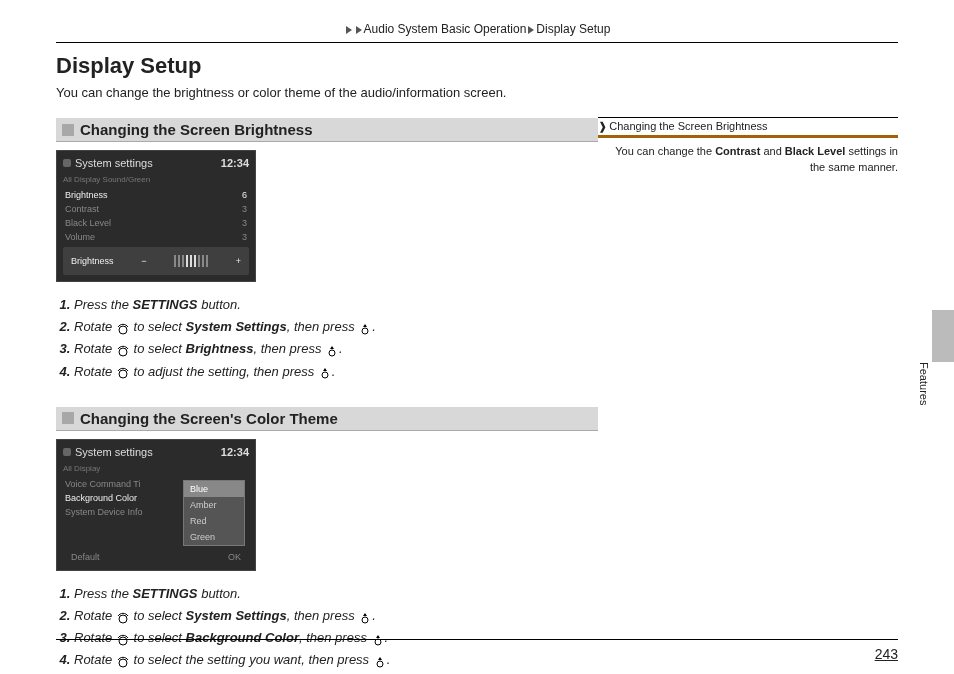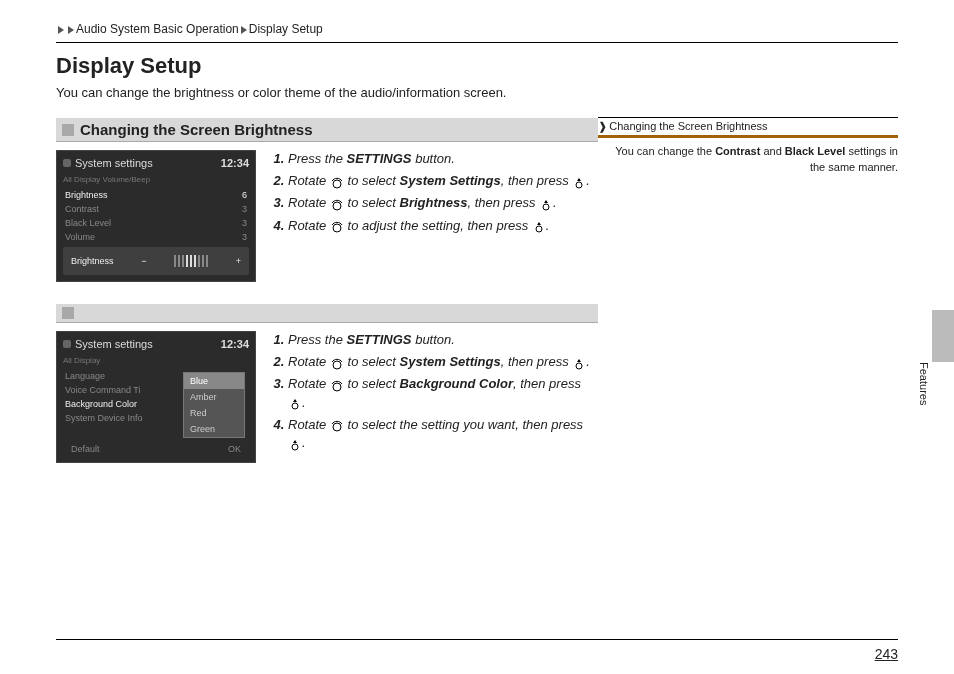--- a/index.html
+++ b/index.html
@@ -13,21 +13,21 @@
     height: 674px;
     position: relative;
     overflow: hidden;
   }
   .page {
     padding: 22px 56px 20px 56px;
     position: relative;
     height: 632px;
   }
   .breadcrumb {
-    text-align: left;
+    text-align: center;
     font-size: 12px;
     color: #222;
     margin-bottom: 6px;
   }
   .breadcrumb .sep {
     display: inline-block;
     width: 0; height: 0;
     border-top: 4px solid transparent;
     border-bottom: 4px solid transparent;
     border-left: 6px solid #555;
@@ -72,20 +72,21 @@
     display: inline-block;
   }
   .sub-bar .sub-title {
     font-weight: bold;
     font-size: 15px;
   }
   .section-body {
     display: flex;
     gap: 14px;
     margin-bottom: 22px;
+    flex-direction: column;
   }
   .screenshot {
     width: 200px;
     height: 132px;
     border: 1px solid #444;
     background: #2b2b2b;
     color: #ccc;
     font-size: 10px;
     padding: 6px;
     box-sizing: border-box;
@@ -254,21 +255,21 @@
       <div class="sub-bar">
         <span class="sq"></span>
         <span class="sub-title">Changing the Screen Brightness</span>
       </div>
       <div class="section-body">
         <div class="screenshot">
           <div class="hdr">
             <span><span class="dot"></span><span>System settings</span></span>
             <b>12:34</b>
           </div>
-          <div class="tabs">All     Display     Volume/Beep</div>
+          <div class="tabs">All     Display     Sound/Green</div>
           <div id="s1rows">
               <div class="row active">
                 <span>Brightness</span>
                 <span>6</span>
               </div>
               <div class="row">
                 <span>Contrast</span>
                 <span>3</span>
               </div>
               <div class="row">
@@ -320,30 +321,30 @@
                   </svg></span><span> to adjust the setting, then press </span><span class="icon-press"><svg viewBox="0 0 14 12">
                     <circle cx="7" cy="8" r="3" fill="none" stroke="#000" stroke-width="1"></circle>
                     <path d="M7 1 L5 4 L9 4 Z" fill="#000"></path>
                   </svg></span><span>.</span></li>
           </ol>
         </div>
       </div>
 
       <div class="sub-bar">
         <span class="sq"></span>
+        <span class="sub-title">Changing the Screen's Color Theme</span>
       </div>
       <div class="section-body">
         <div class="screenshot">
           <div class="hdr">
             <span><span class="dot"></span><span>System settings</span></span>
             <b>12:34</b>
           </div>
           <div class="tabs">All     Display</div>
           <div id="s2rows">
-              <div class="row">Language</div>
               <div class="row">Voice Command Ti</div>
               <div class="row active">Background Color</div>
               <div class="row">System Device Info</div>
             </div>
           <div class="popup" id="s2popup">
               <div class="sel">Blue</div>
               <div>Amber</div>
               <div>Red</div>
               <div>Green</div>
             </div>

